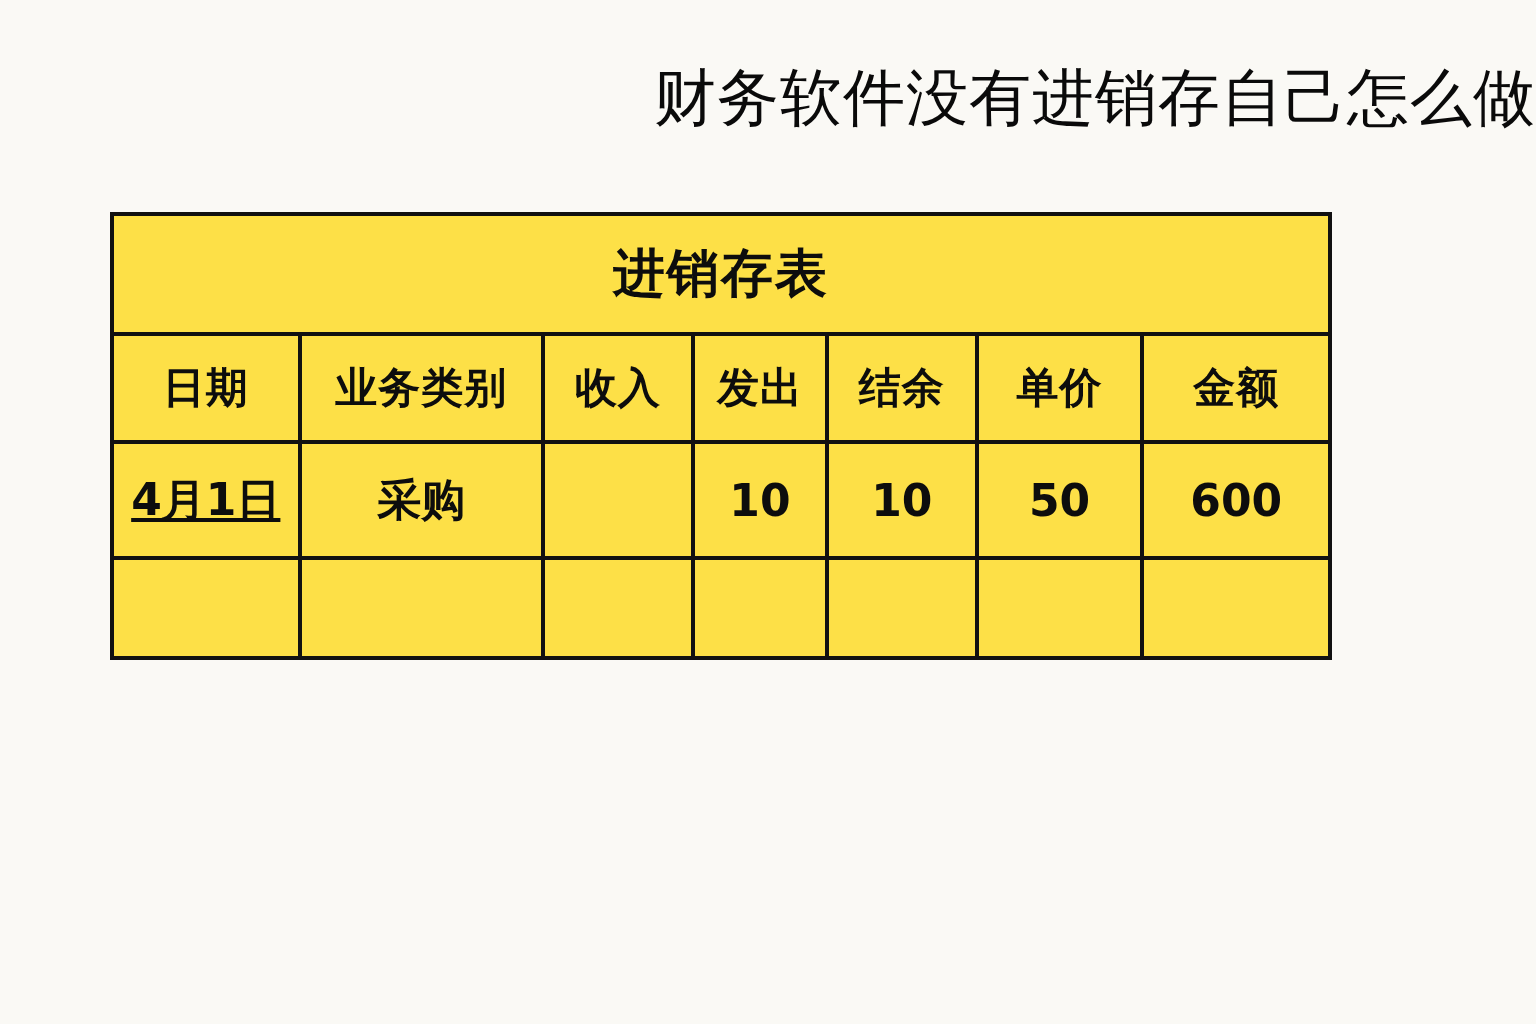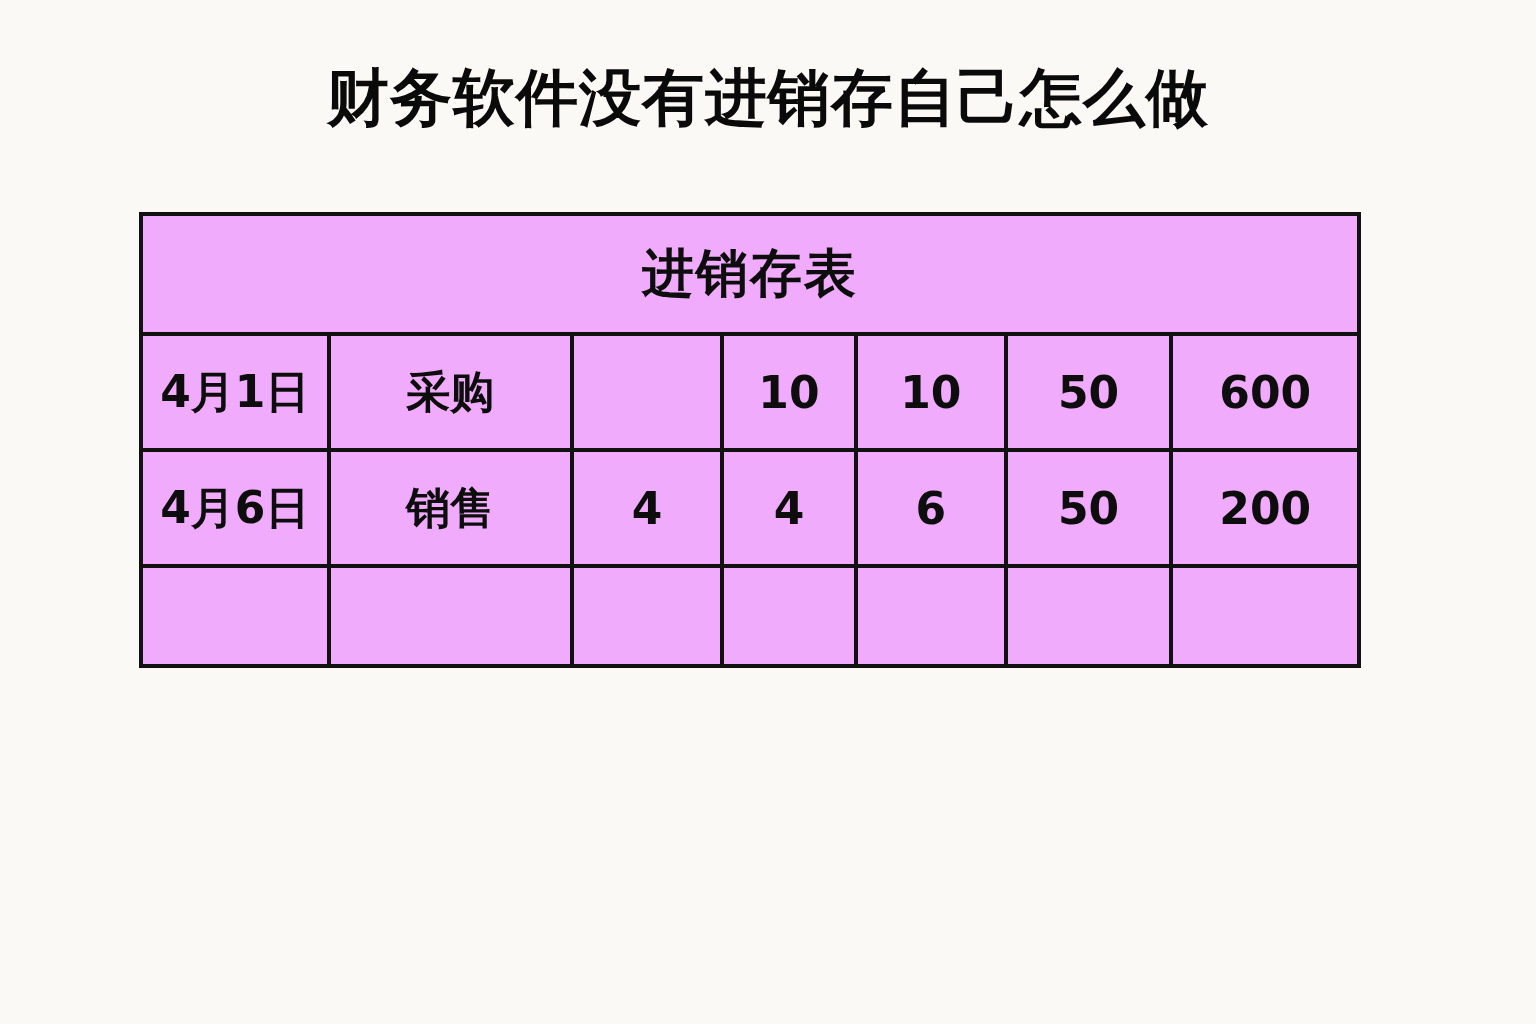--- a/index.html
+++ b/index.html
@@ -14,41 +14,40 @@
     color: #0d0d0d;
     overflow: hidden;
   }
   .page {
     position: relative;
     width: 1536px;
     height: 1024px;
     box-sizing: border-box;
   }
   .page-title {
-    text-align: center;
+    text-align: right;
     font-size: 62px;
-    font-weight: 700;
+    font-weight: 400;
     letter-spacing: 1px;
     margin: 0;
     padding-top: 64px;
     line-height: 1.1;
     color: #0a0a0a;
   }
   .table-wrap {
     position: absolute;
     left: 110px;
     top: 212px;
     width: 1222px;
   }
   table.inv {
     width: 100%;
     border-collapse: collapse;
     table-layout: fixed;
-    background: #f0abfc;
-    margin-left: 29px;
+    background: #fde047;
   }
   table.inv td, table.inv th {
     border: 4px solid #111;
     text-align: center;
     vertical-align: middle;
     font-weight: 700;
     color: #0d0d0d;
     padding: 0;
   }
   .tbl-title {
@@ -61,20 +60,21 @@
     height: 104px;
     letter-spacing: 1px;
   }
   .data-cell {
     font-size: 44px;
     height: 112px;
     font-weight: 600;
   }
   .data-cell.date {
     font-weight: 600;
+    text-decoration: underline;
   }
   .empty-row td {
     height: 96px;
   }
   
   col.c0 { width: 15.4%; }
   col.c1 { width: 20.0%; }
   col.c2 { width: 12.3%; }
   col.c3 { width: 11.0%; }
   col.c4 { width: 12.3%; }
@@ -96,40 +96,40 @@
           <col class="c2">
           <col class="c3">
           <col class="c4">
           <col class="c5">
           <col class="c6">
       </colgroup>
       <tbody>
         <tr>
           <td class="tbl-title" colspan="7">进销存表</td>
         </tr>
+        <tr>
+          <td class="col-head">日期</td>
+          <td class="col-head">业务类别</td>
+          <td class="col-head">收入</td>
+          <td class="col-head">发出</td>
+          <td class="col-head">结余</td>
+          <td class="col-head">单价</td>
+          <td class="col-head">金额</td>
+        </tr>
 
         <tr>
           <td class="data-cell date">4月1日</td>
           <td class="data-cell">采购</td>
           <td class="data-cell"></td>
           <td class="data-cell">10</td>
           <td class="data-cell">10</td>
           <td class="data-cell">50</td>
           <td class="data-cell">600</td>
         </tr>
 
-        <tr>
-          <td class="data-cell date">4月6日</td>
-          <td class="data-cell">销售</td>
-          <td class="data-cell">4</td>
-          <td class="data-cell">4</td>
-          <td class="data-cell">6</td>
-          <td class="data-cell">50</td>
-          <td class="data-cell">200</td>
-        </tr>
 
 
         <tr class="empty-row">
           <td class="data-cell date"></td>
           <td class="data-cell"></td>
           <td class="data-cell"></td>
           <td class="data-cell"></td>
           <td class="data-cell"></td>
           <td class="data-cell"></td>
           <td class="data-cell"></td>

